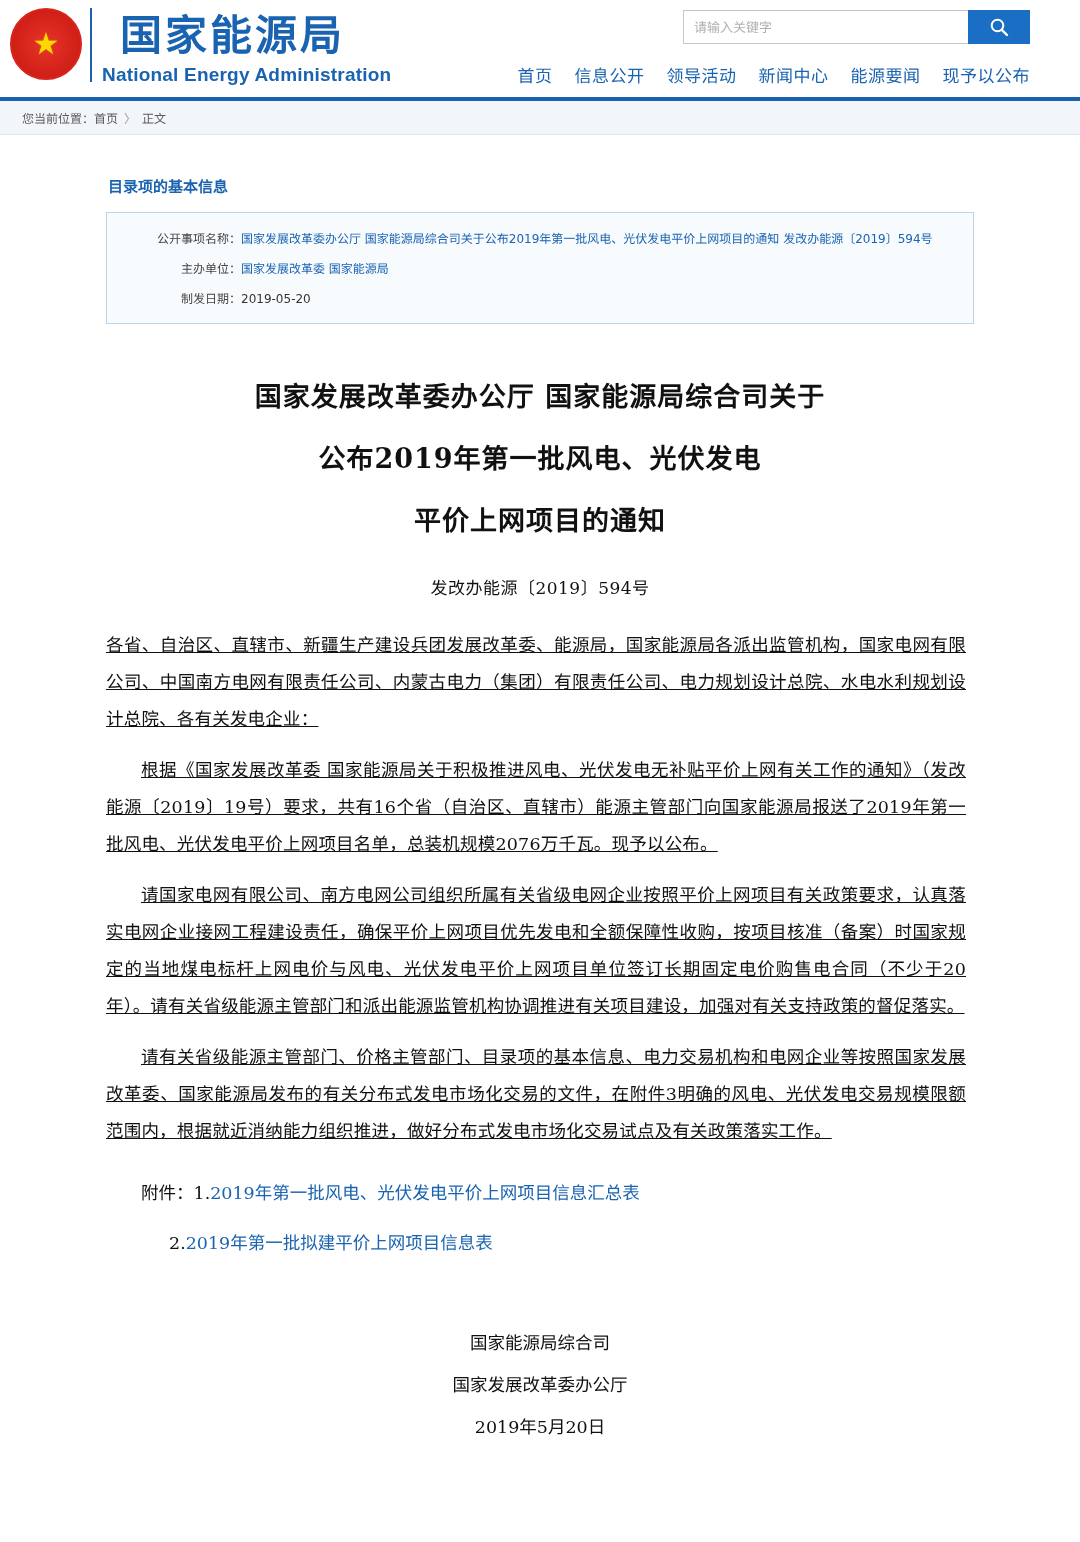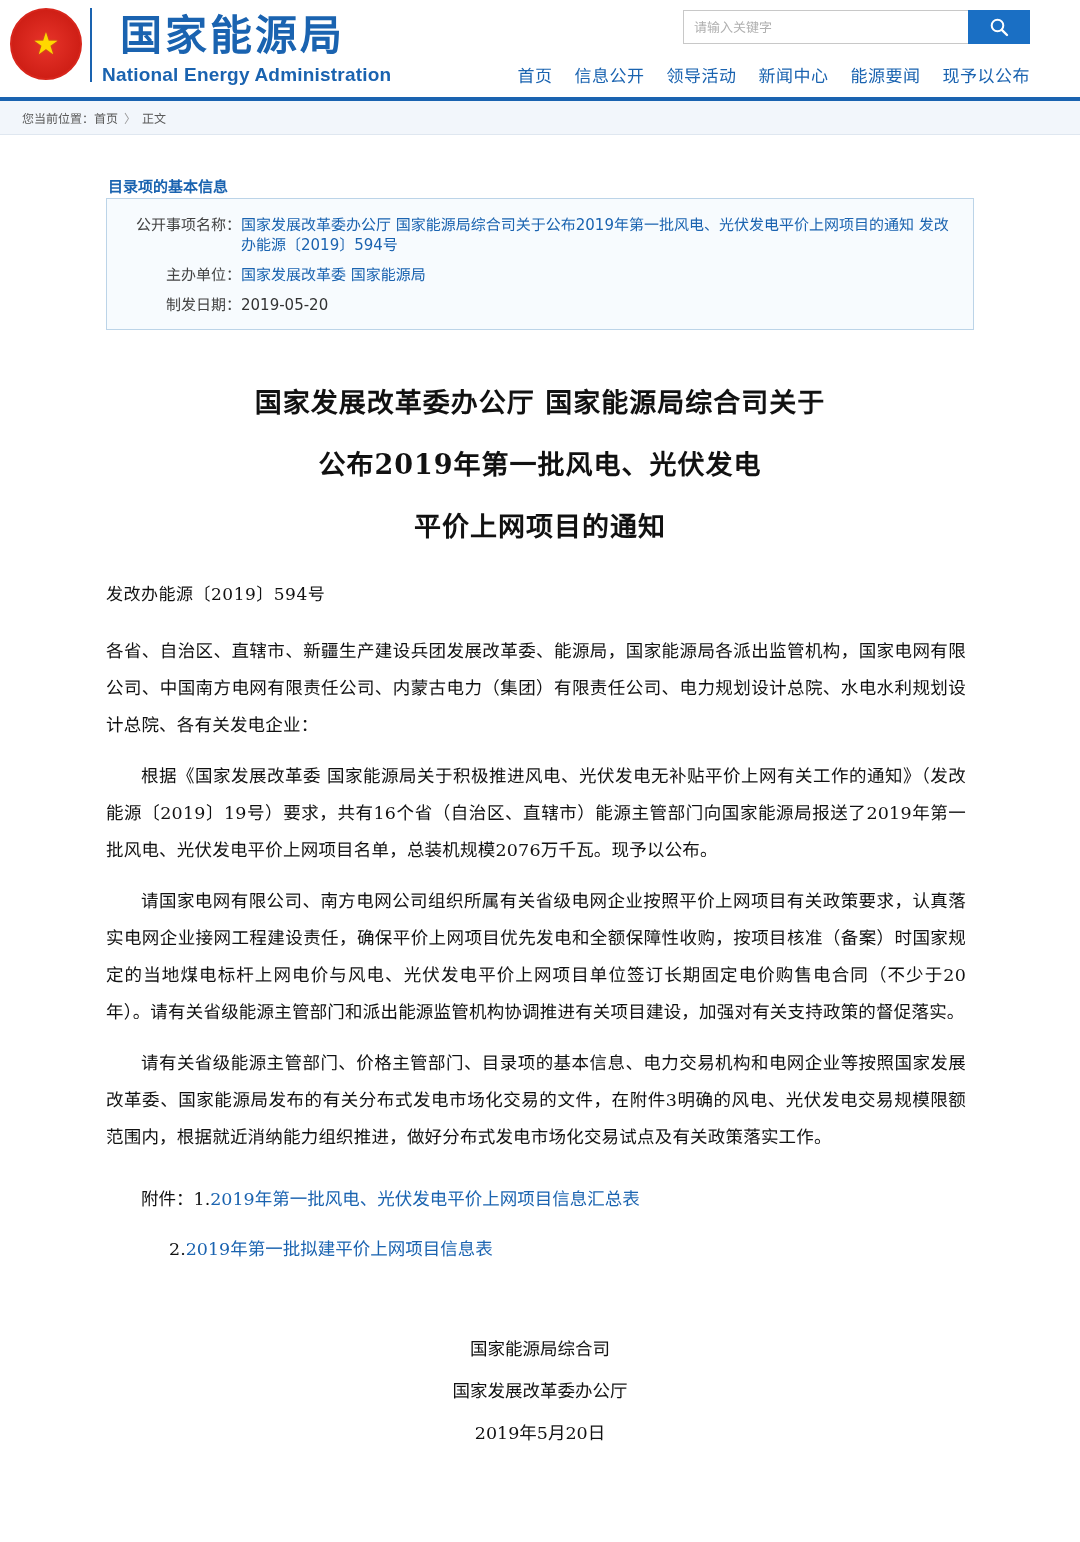--- a/index.html
+++ b/index.html
@@ -130,30 +130,30 @@
   }
   .meta-section {
     width: 868px;
     margin: 40px auto 0 auto;
   }
   .meta-title {
     font-family: "DejaVu Sans", sans-serif;
     font-size: 15px;
     font-weight: bold;
     color: #1a63b0;
-    margin: 0 0 2px 2px;
+    margin: 0 0 16px 2px;
   }
   .meta-box {
     border: 1px solid #bcd4e8;
     background: #f7fbfe;
     padding: 16px 22px 14px 22px;
   }
   .meta-row {
     display: flex;
-    font-size: 15px;
+    font-size: 12px;
     line-height: 20px;
     margin-bottom: 10px;
     font-family: "DejaVu Sans", sans-serif;
   }
   .meta-row:last-child { margin-bottom: 0; }
   .meta-label {
     color: #444;
     white-space: nowrap;
     text-align: right;
   }
@@ -175,32 +175,33 @@
   .doc h1 {
     font-family: "DejaVu Serif", serif;
     font-size: 27px;
     font-weight: bold;
     text-align: center;
     line-height: 62px;
     margin: 0;
     letter-spacing: 1px;
   }
   .doc .docnum {
-    text-align: left;
+    text-align: center;
     font-family: "DejaVu Serif", serif;
     font-size: 17px;
     margin: 22px 0 28px 0;
     letter-spacing: 0.5px;
   }
   .doc p {
     font-size: 17.5px;
     line-height: 37px;
     margin: 0 8px 14px 0;
     text-align: justify;
     letter-spacing: 0.2px;
+    text-decoration: underline;
   }
   .doc p.indent { text-indent: 2em; }
 
   .attach-block {
     margin-top: 18px;
   }
   .attach-line {
     font-size: 17.5px;
     line-height: 50px;
     text-indent: 2em;

